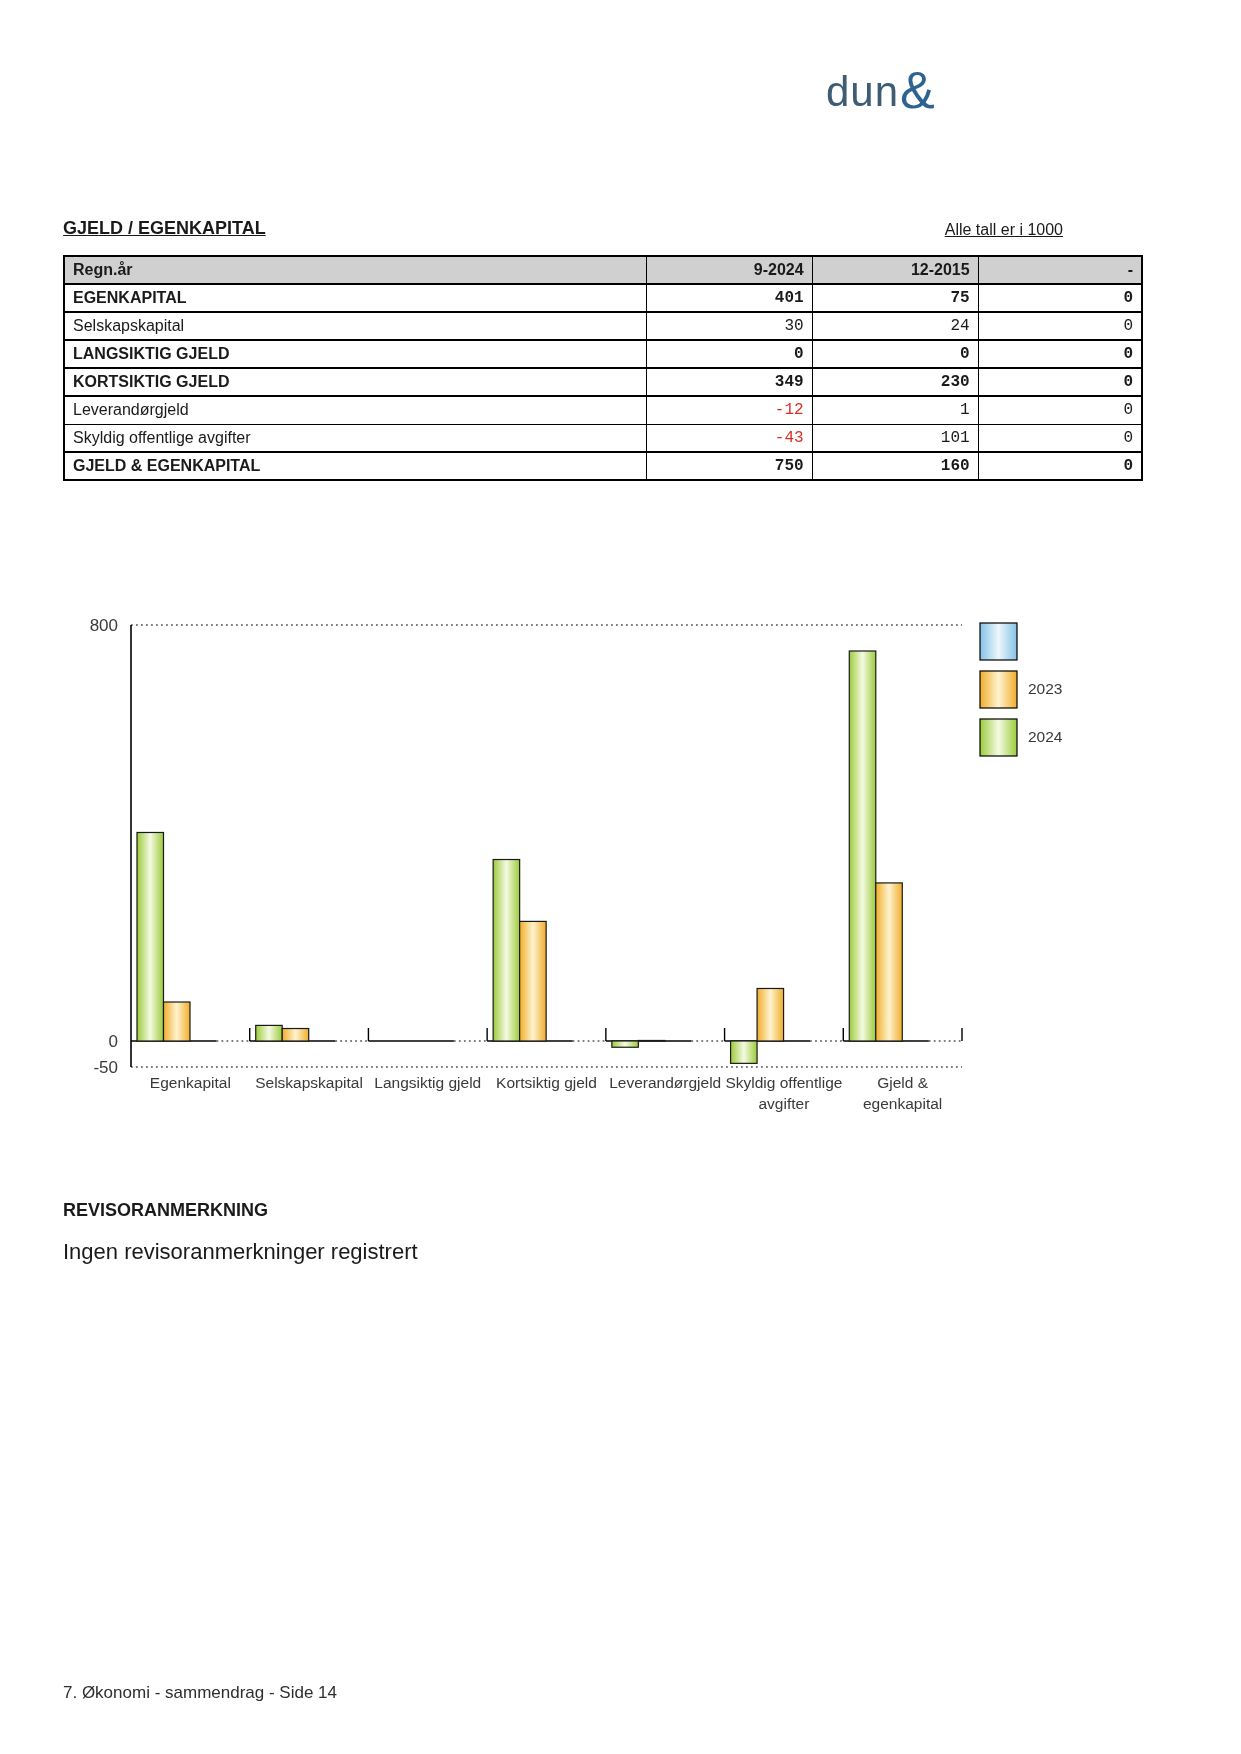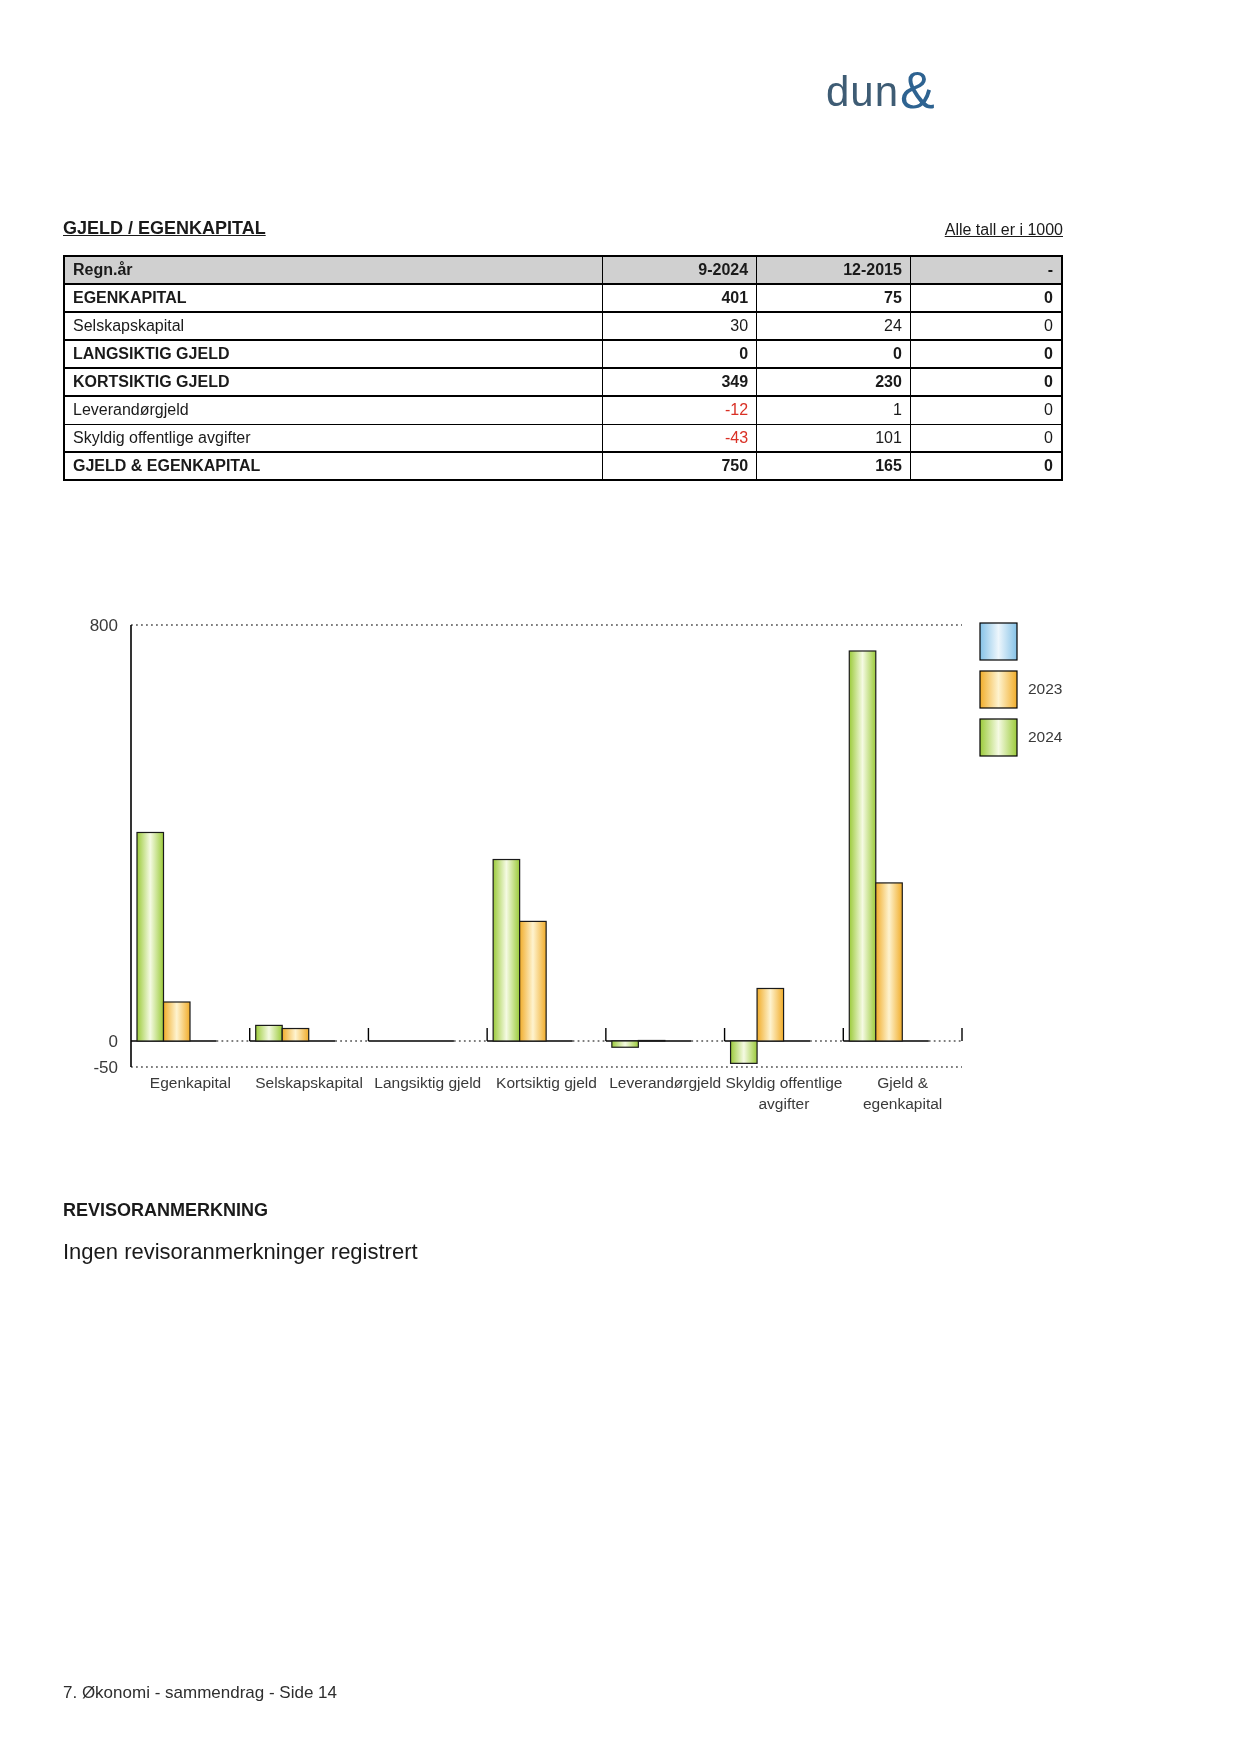--- a/index.html
+++ b/index.html
@@ -11,25 +11,25 @@
   
   .logo { position:absolute; left:826px; top:62px; display:flex; align-items:center; letter-spacing:1px; }
   .logo .w1 { font-size:42px; color:var(--logo1); }
   .logo .amp { font-size:52px; font-weight:500; color:var(--logoamp); margin:0 1px; position:relative; top:-2px; }
   .logo .w2 { font-size:42px; color:var(--logo2); }
   
   .title-row { position:absolute; left:63px; top:218px; width:1000px; display:flex; justify-content:space-between; align-items:flex-end;text-decoration:underline; }
   .section-title { font-size:18px; font-weight:bold; }
   .unit-note { font-size:16px; }
   
-  table.fin { position:absolute; left:63px; top:255px; width:1000px; border-collapse:collapse; font-size:16px; border:2px solid #000; }
+  table.fin { position:absolute; left:63px; top:255px; width:1080px; border-collapse:collapse; font-size:16px; border:2px solid #000; }
   table.fin th, table.fin td { border:1px solid #000; height:28px; padding:0 8px; vertical-align:middle; white-space:nowrap; }
   table.fin thead th { background:var(--headerbg); text-align:right; font-weight:bold; border-bottom:2px solid #000; }
   table.fin thead th:first-child { text-align:left; }
-  table.fin td.val { text-align:right; }
+  table.fin td.val { text-align:right;font-family:Liberation Mono, monospace; }
   table.fin tr.bold-row td { font-weight:bold; border-top:2px solid #000; border-bottom:2px solid #000; }
   table.fin td.neg { color:var(--neg); }
   
   svg.chart { position:absolute; left:0; top:540px; font-family:"Liberation Sans", sans-serif; }
   
   .revisor-h { position:absolute; left:63px; top:1200px; font-size:18px; font-weight:bold; }
   .revisor-t { position:absolute; left:63px; top:1239px; font-size:22px; }
   
   .footer { position:absolute; left:63px; top:1683px; width:1000px; font-size:17px; color:#2e2e2e; }
 </style>
@@ -96,21 +96,21 @@
       </tr>
       <tr>
         <td>Skyldig offentlige avgifter</td>
         <td class="val neg">-43</td>
         <td class="val">101</td>
         <td class="val">0</td>
       </tr>
       <tr class="bold-row">
         <td>GJELD &amp; EGENKAPITAL</td>
         <td class="val">750</td>
-        <td class="val">165</td>
+        <td class="val">160</td>
         <td class="val">0</td>
       </tr>
     </tbody>
   </table>
 
   <svg class="chart" id="chart" width="1241" height="590">
       <defs>
         <linearGradient id="gs0" x1="0" y1="0" x2="1" y2="0">
           <stop offset="0" stop-color="#9CCB3B"></stop>
           <stop offset="0.5" stop-color="#F5FAE3"></stop>

